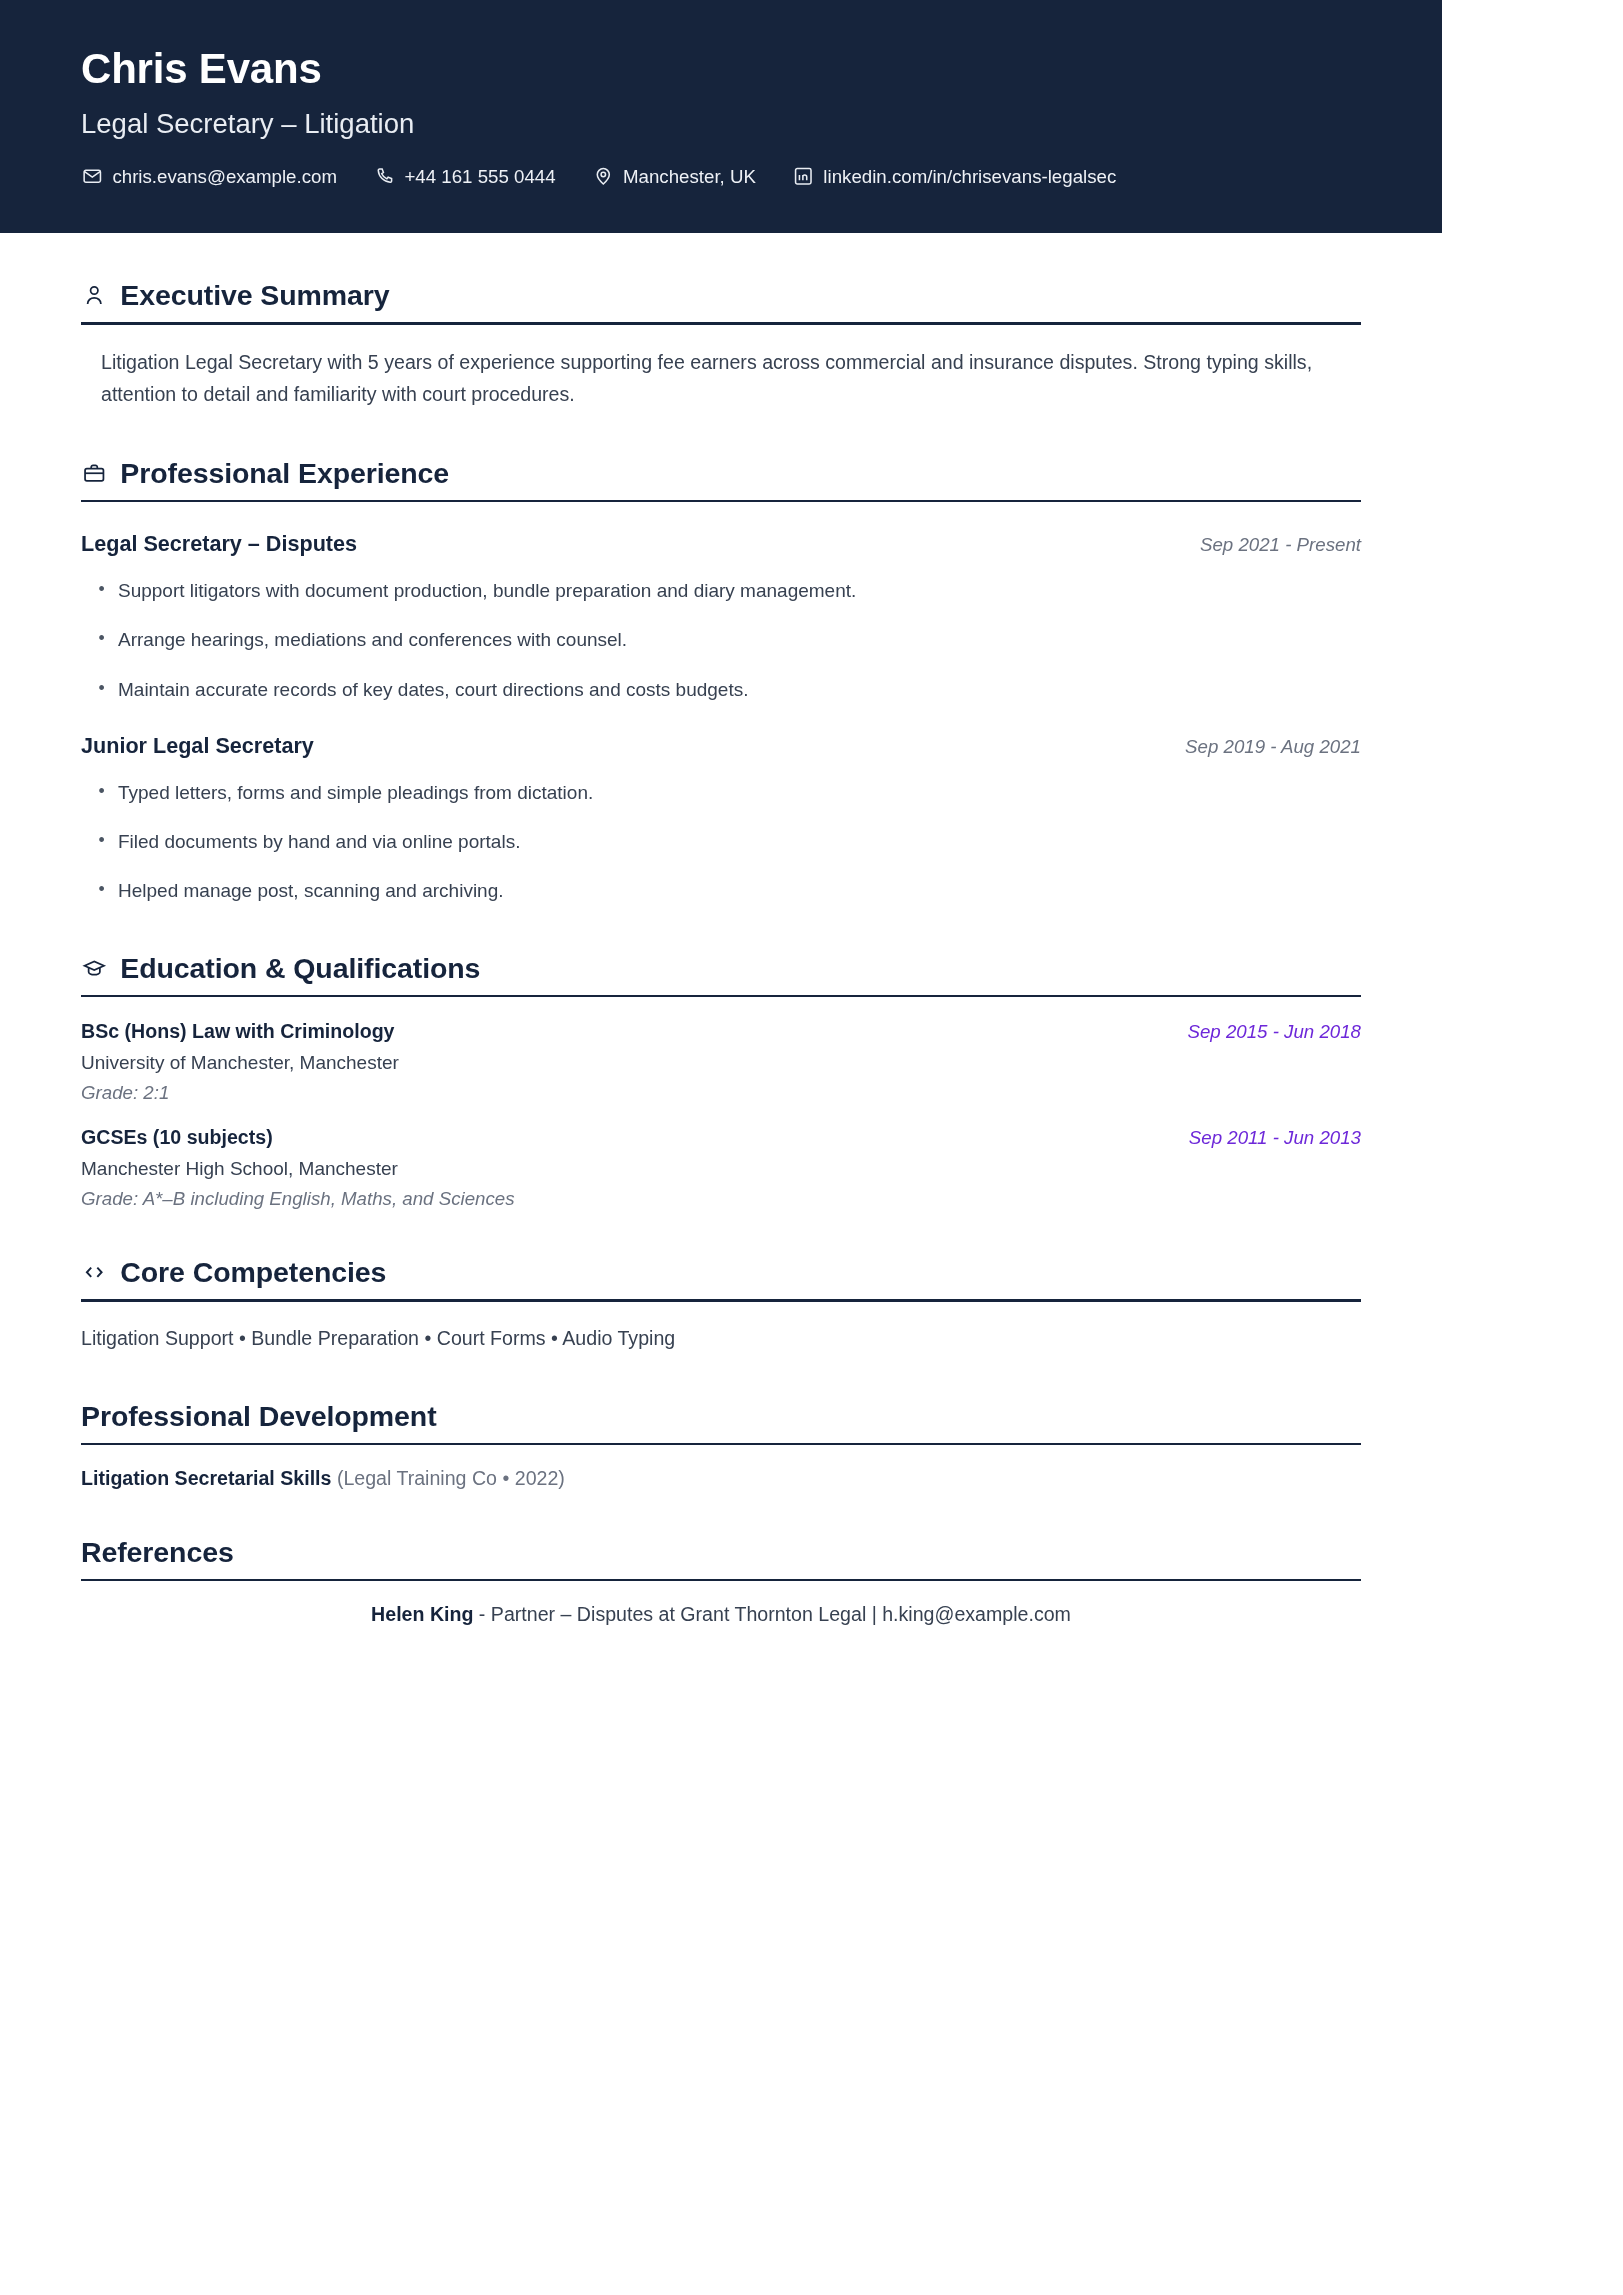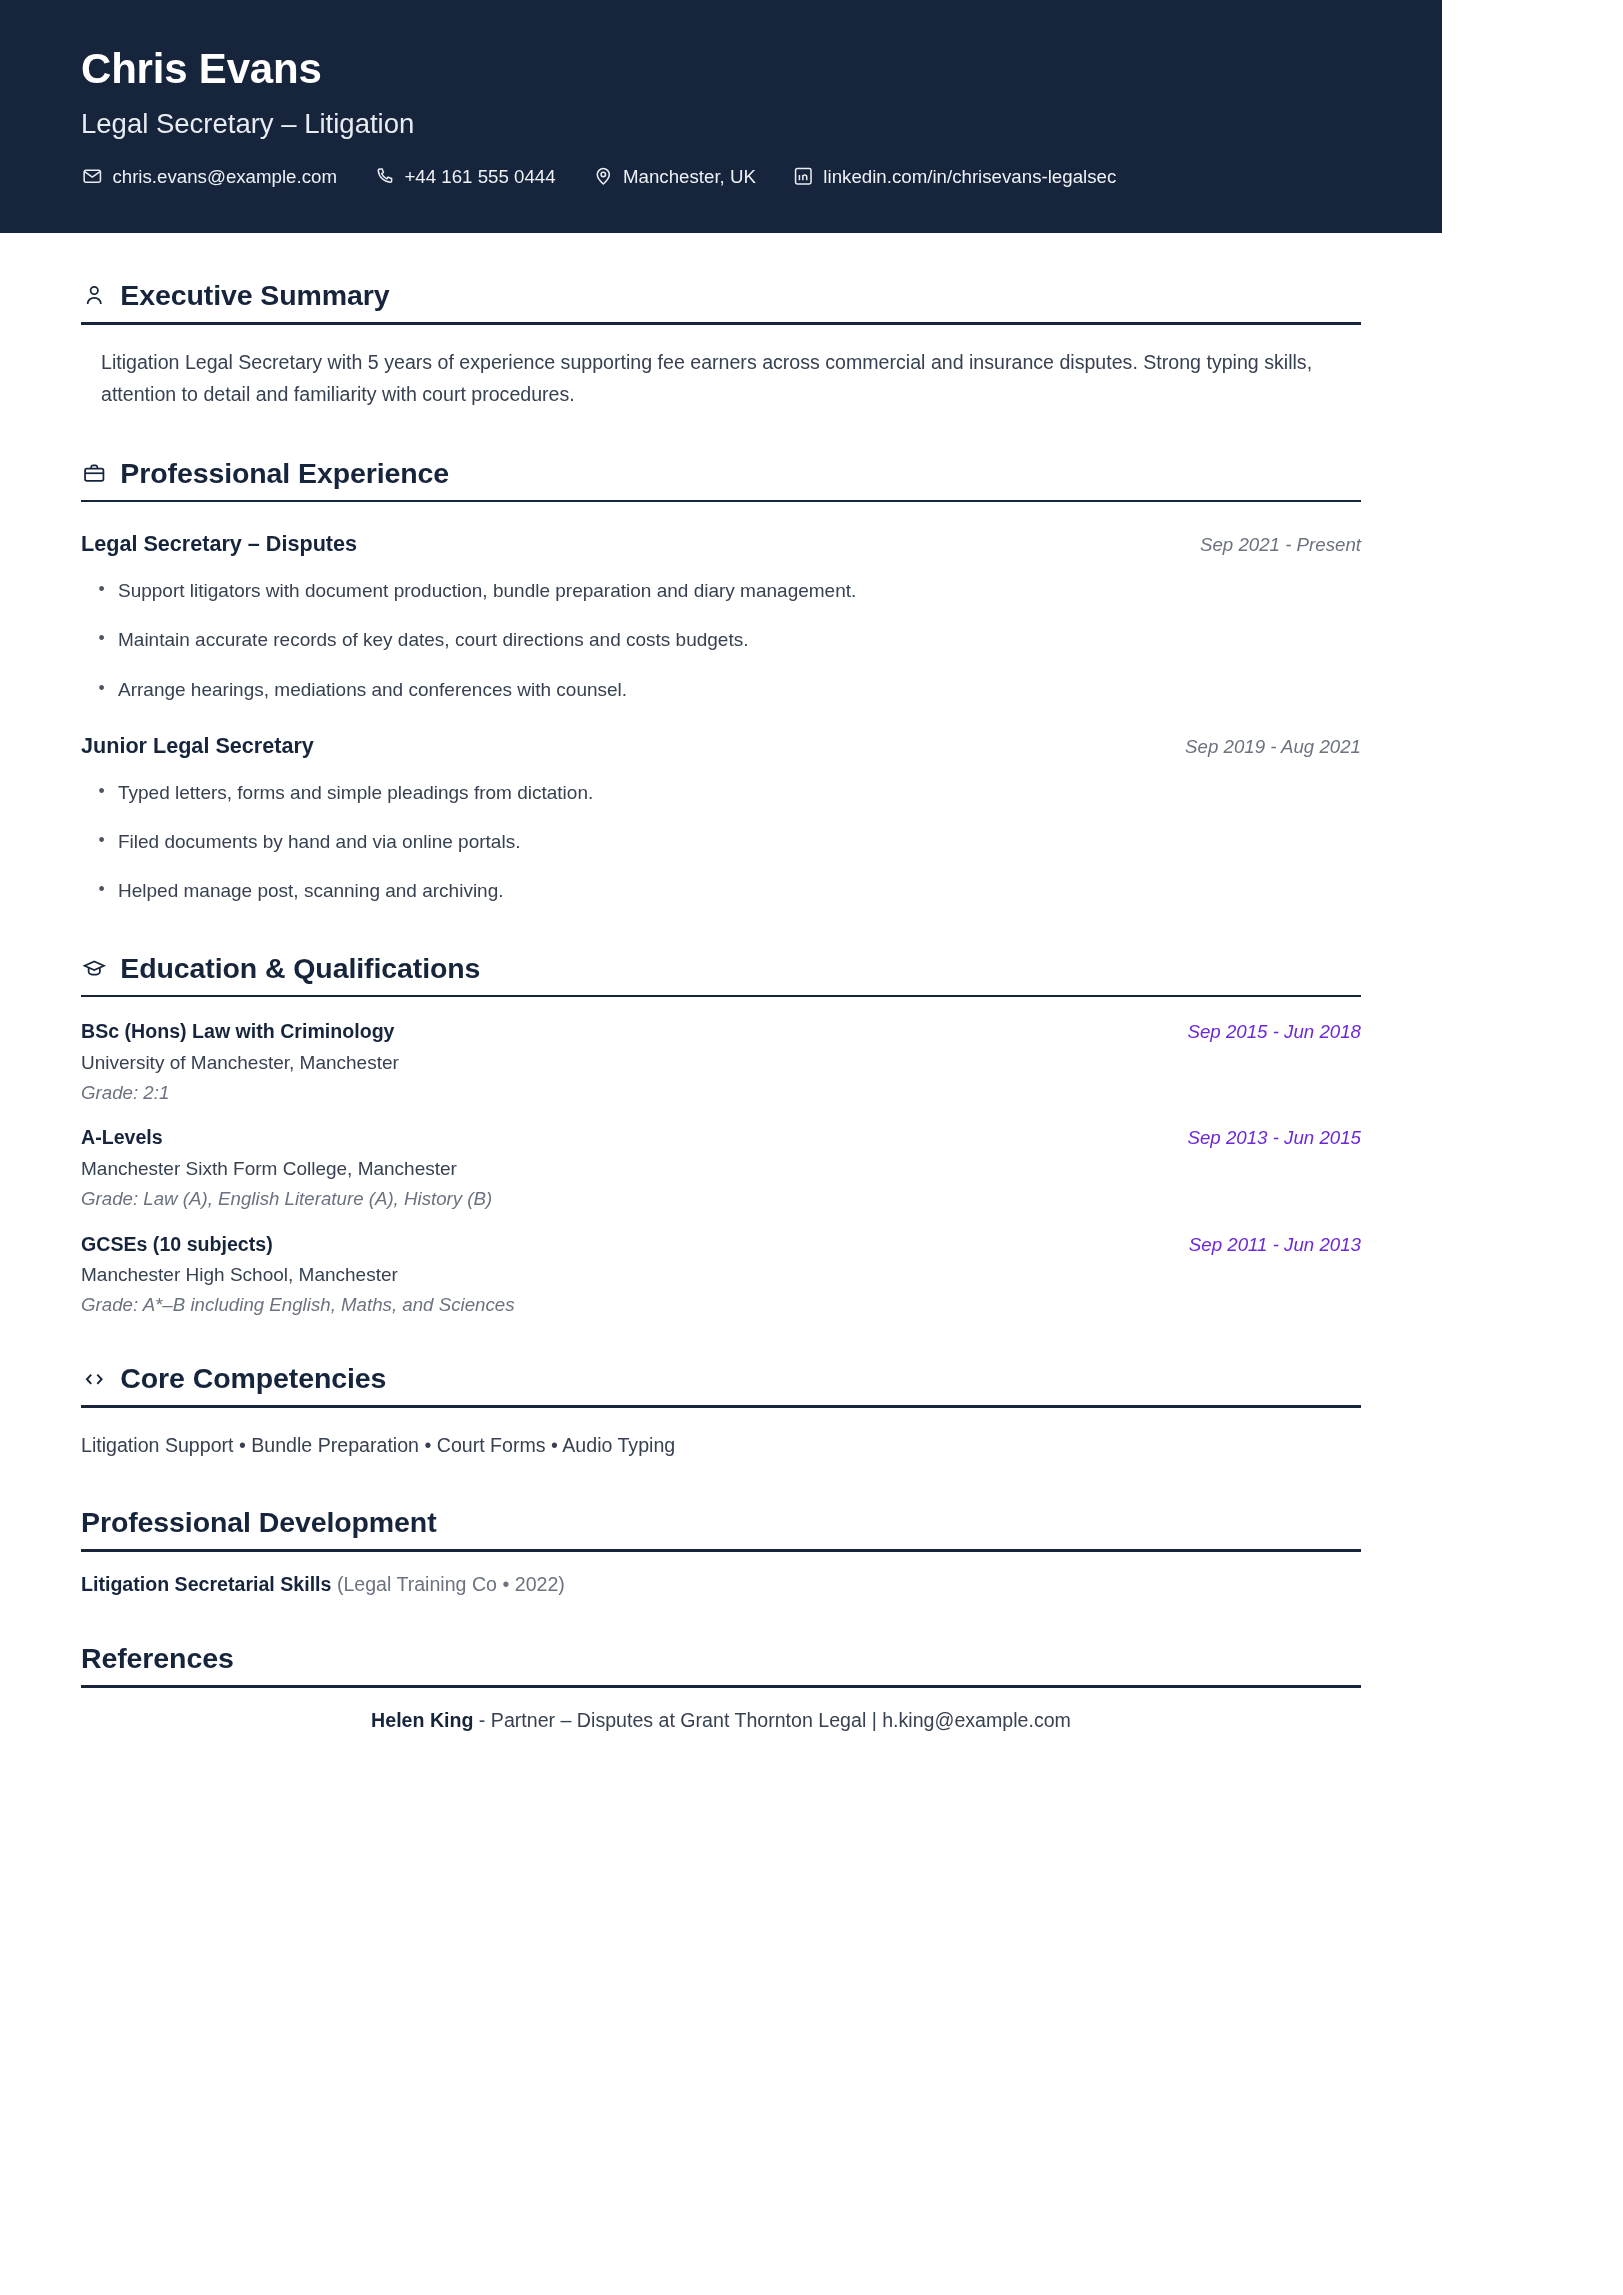--- a/index.html
+++ b/index.html
@@ -273,22 +273,22 @@
       </div>
       <div class="rule"></div>
 
       <div class="job">
         <div class="job-row">
           <span class="job-title">Legal Secretary – Disputes</span>
           <span class="job-dates">Sep 2021 - Present</span>
         </div>
         <ul class="bullets">
           <li>Support litigators with document production, bundle preparation and diary management.</li>
+          <li>Arrange hearings, mediations and conferences with counsel.</li>
           <li>Maintain accurate records of key dates, court directions and costs budgets.</li>
-          <li>Arrange hearings, mediations and conferences with counsel.</li>
         </ul>
       </div>
 
       <div class="job">
         <div class="job-row">
           <span class="job-title">Junior Legal Secretary</span>
           <span class="job-dates">Sep 2019 - Aug 2021</span>
         </div>
         <ul class="bullets">
           <li>Typed letters, forms and simple pleadings from dictation.</li>
@@ -312,28 +312,20 @@
 
       <div class="edu">
         <div class="edu-row">
           <span class="edu-degree">BSc (Hons) Law with Criminology</span>
           <span class="edu-dates">Sep 2015 - Jun 2018</span>
         </div>
         <div class="edu-school">University of Manchester, Manchester</div>
         <div class="edu-grade">Grade: 2:1</div>
       </div>
 
-      <div class="edu">
-        <div class="edu-row">
-          <span class="edu-degree">A-Levels</span>
-          <span class="edu-dates">Sep 2013 - Jun 2015</span>
-        </div>
-        <div class="edu-school">Manchester Sixth Form College, Manchester</div>
-        <div class="edu-grade">Grade: Law (A), English Literature (A), History (B)</div>
-      </div>
 
       <div class="edu">
         <div class="edu-row">
           <span class="edu-degree">GCSEs (10 subjects)</span>
           <span class="edu-dates">Sep 2011 - Jun 2013</span>
         </div>
         <div class="edu-school">Manchester High School, Manchester</div>
         <div class="edu-grade">Grade: A*–B including English, Maths, and Sciences</div>
       </div>
     </div>

